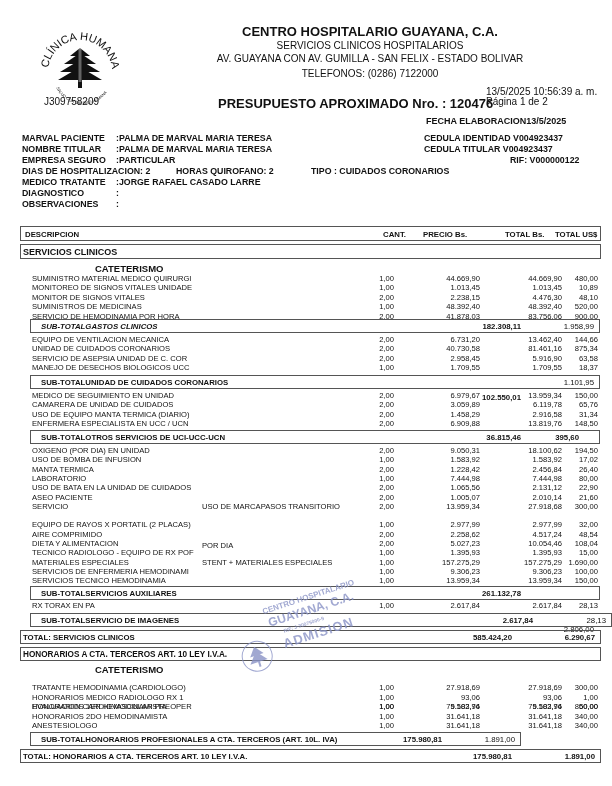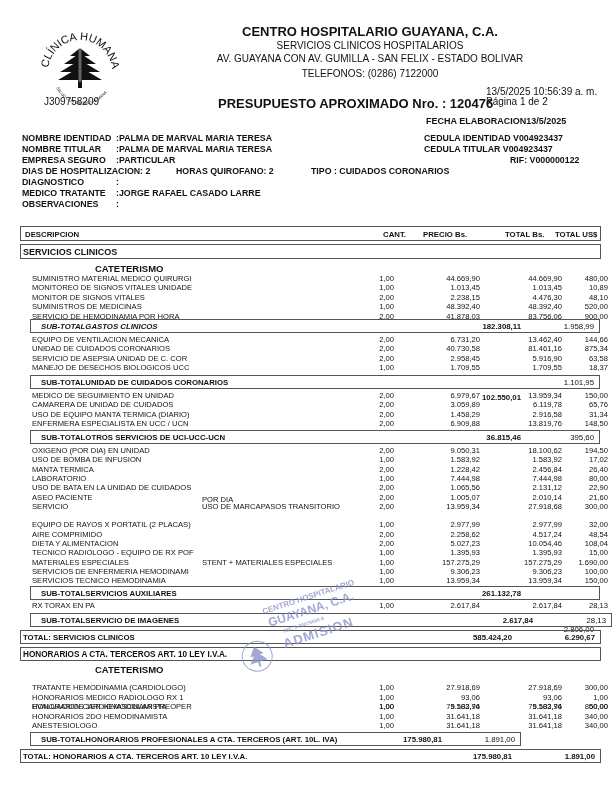--- a/index.html
+++ b/index.html
@@ -18,21 +18,21 @@
   
   .box { position:absolute; border:1px solid #555; box-sizing:border-box; font-size:8px; font-weight:bold; }
   .box span { position:absolute; top:50%; transform:translateY(-50%); }
   .row { position:absolute; left:30px; width:570px; height:9px; font-size:7.6px; line-height:9px; }
   .row span { position:absolute; top:0; white-space:nowrap; }
   .c-desc { left:2px; }
   .c-extra { left:172px; }
   .c-cant { left:334px; width:30px; text-align:right; }
   .c-precio { left:380px; width:70px; text-align:right; }
   .c-total { left:462px; width:70px; text-align:right; }
-  .c-usd { left:532px; width:46px; text-align:right; }
+  .c-usd { left:532px; width:36px; text-align:right; }
   .cat { position:absolute; font-weight:bold; font-size:9.5px; }
   .stamp { position:absolute; left:232px; top:594px; width:140px; height:70px; color:#8a93c6; opacity:0.8; transform:rotate(-18deg); font-weight:bold; }
 </style>
 </head>
 <body>
 
 <div class="abs logo-wrap">
   <svg width="100" height="88" viewBox="0 0 100 88">
     <defs>
       <path id="arcTop" d="M18,52 A32,32 0 0 1 82,52"></path>
@@ -57,26 +57,26 @@
 <div class="abs hdr-line" style="top:53px;">AV. GUAYANA CON AV. GUMILLA - SAN FELIX - ESTADO BOLIVAR</div>
 <div class="abs hdr-line" style="top:68px;">TELEFONOS: (0286) 7122000</div>
 <div class="abs pres-title">PRESUPUESTO  APROXIMADO Nro. : 120476</div>
 <div class="abs stamp-time">
   <div>13/5/2025 10:56:39 a. m.</div>
   <div>Página 1 de 2</div>
 </div>
 <div class="abs fecha">FECHA ELABORACION13/5/2025</div>
 
 <div class="abs info" style="left:22px; top:133px;">
-  <div><span class="lbl" style="width:94px">NOMBRE IDENTIDAD</span><span>:PALMA DE MARVAL MARIA TERESA</span></div>
+  <div><span class="lbl" style="width:94px">MARVAL PACIENTE</span><span>:PALMA DE MARVAL MARIA TERESA</span></div>
   <div><span class="lbl" style="width:94px">NOMBRE TITULAR</span><span>:PALMA DE MARVAL MARIA TERESA</span></div>
   <div><span class="lbl" style="width:94px">EMPRESA SEGURO</span><span>:PARTICULAR</span></div>
   <div><span class="lbl" style="width:154px">DIAS DE HOSPITALIZACION: 2</span><span class="lbl" style="width:135px">HORAS QUIROFANO:  2</span><span>TIPO :   CUIDADOS CORONARIOS</span></div>
+  <div><span class="lbl" style="width:94px">MEDICO TRATANTE</span><span>:JORGE RAFAEL CASADO LARRE</span></div>
   <div><span class="lbl" style="width:94px">DIAGNOSTICO</span><span>:</span></div>
-  <div><span class="lbl" style="width:94px">MEDICO TRATANTE</span><span>:JORGE RAFAEL CASADO LARRE</span></div>
   <div><span class="lbl" style="width:94px">OBSERVACIONES</span><span>:</span></div>
 </div>
 <div class="rinfo" style="left:424px; top:133px;">CEDULA IDENTIDAD  V004923437</div>
 <div class="rinfo" style="left:424px; top:144px;">CEDULA TITULAR     V004923437</div>
 <div class="rinfo" style="left:510px; top:155px;">RIF: V000000122</div>
 
 <div class="box" style="left:20px; top:226px; width:581px; height:15px; font-size:7.8px;">
   <span style="left:4px">DESCRIPCION</span>
   <span style="left:362px">CANT.</span>
   <span style="left:402px">PRECIO Bs.</span>
@@ -186,21 +186,21 @@
     <div class="row" style="top: 419.2px;">
       <span class="c-desc">ENFERMERA ESPECIALISTA EN UCC / UCN</span>
       <span class="c-cant">2,00</span>
       <span class="c-precio">6.909,88</span>
       <span class="c-total">13.819,76</span>
       <span class="c-usd">148,50</span>
     </div>
     <div class="box" style="left: 30px; top: 430px; width: 570px; height: 14px; font-size: 7.8px;">
       <span style="left: 10px;">SUB-TOTALOTROS SERVICIOS DE UCI-UCC-UCN</span>
       <span style="right: 78px;">36.815,46</span>
-      <span style="right: 5px; font-weight: normal;">395,60</span>
+      <span style="right: 20px; font-weight: bold;">395,60</span>
     </div>
     <div class="row" style="top: 446px;">
       <span class="c-desc">OXIGENO (POR DIA) EN UNIDAD</span>
       <span class="c-cant">2,00</span>
       <span class="c-precio">9.050,31</span>
       <span class="c-total">18.100,62</span>
       <span class="c-usd">194,50</span>
     </div>
     <div class="row" style="top: 455.3px;">
       <span class="c-desc">USO DE BOMBA DE INFUSION</span>
@@ -238,21 +238,21 @@
       <span class="c-usd">21,60</span>
     </div>
     <div class="row" style="top: 501.8px;">
       <span class="c-desc">SERVICIO</span>
       <span class="c-extra">USO DE MARCAPASOS TRANSITORIO</span>
       <span class="c-cant">2,00</span>
       <span class="c-precio">13.959,34</span>
       <span class="c-total">27.918,68</span>
       <span class="c-usd">300,00</span>
     </div>
-    <div class="row" style="top: 496px;">
+    <div class="row" style="top: 542px;">
       <span class="c-extra" style="top: -1px;">POR DIA</span>
     </div>
     <div class="row" style="top: 520.4px;">
       <span class="c-desc">EQUIPO DE RAYOS X PORTATIL (2 PLACAS)</span>
       <span class="c-cant">1,00</span>
       <span class="c-precio">2.977,99</span>
       <span class="c-total">2.977,99</span>
       <span class="c-usd">32,00</span>
     </div>
     <div class="row" style="top: 529.7px;">

